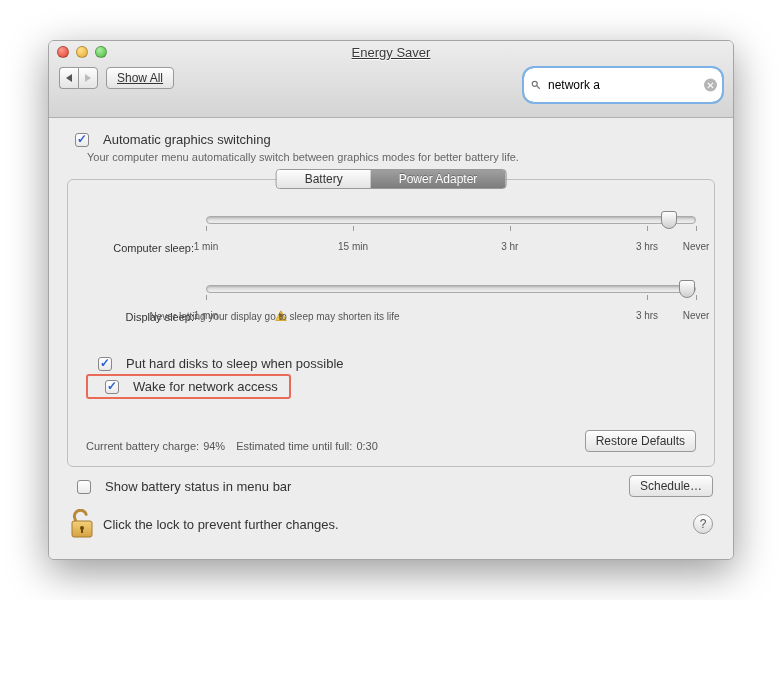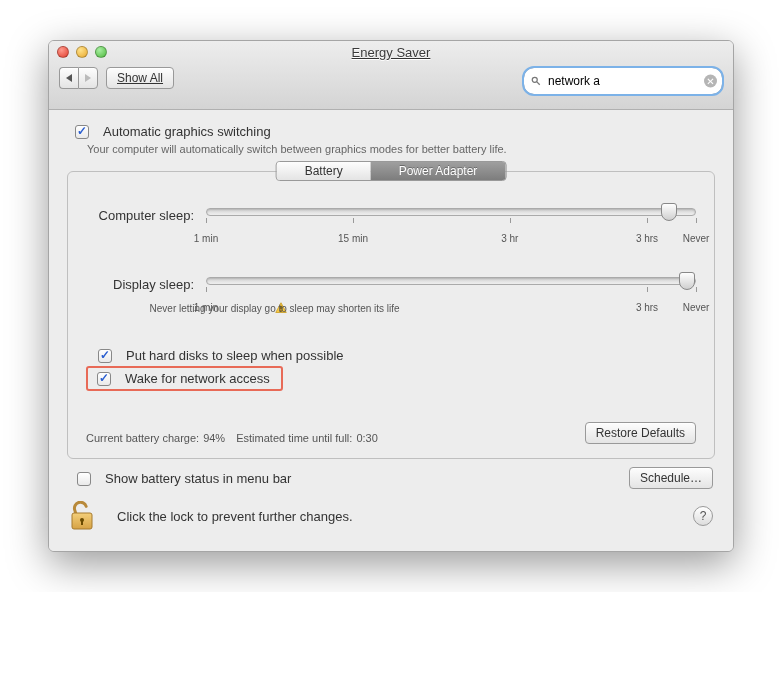--- a/index.html
+++ b/index.html
@@ -82,21 +82,21 @@
   }
   .arrow-left { border-right: 6px solid #555; }
   .arrow-right{ border-left: 6px solid #bbb; }
   .spacer { flex: 1; }
   .searchwrap {
     position: relative;
     width: 200px;
   }
   .searchwrap input {
     width: 100%;
-    height: 28px;
+    height: 36px;
     border-radius: 11px;
     border: 1px solid #999;
     padding: 0 22px 0 24px;
     font-size: 12px;
     background: #fff;
     outline: 2px solid #7cb2e8;
     outline-offset: -1px;
   }
   .searchwrap .mag {
     position: absolute; left: 8px; top: 50%; transform: translateY(-50%);
@@ -172,22 +172,23 @@
   .sliderrow {
     display: flex;
     align-items: flex-start;
     margin-bottom: 30px;
   }
   .sliderrow .label {
     width: 120px;
     text-align: right;
     padding-right: 12px;
     padding-top: 0;
-    font-size: 13px;
+    font-size: 11px;
     color: #333;
+    margin-top: 26px;
   }
   .sliderbody { flex: 1; }
   .track {
     position: relative;
     height: 8px;
     border: 1px solid #aaa;
     border-radius: 4px;
     background: linear-gradient(#d2d2d2,#f0f0f0);
     box-shadow: inset 0 1px 2px rgba(0,0,0,.15);
   }
@@ -258,21 +259,21 @@
 
   .footer-row {
     display: flex;
     align-items: center;
     padding: 8px 2px 0;
   }
 
   .lockrow {
     display: flex;
     align-items: center;
-    gap: 22px;
+    gap: 8px;
     padding: 12px 2px 4px;
   }
   .lockicon { width: 26px; height: 30px; }
   .helpbtn {
     width: 20px; height: 20px;
     border-radius: 50%;
     border: 1px solid #999;
     background: linear-gradient(#fff,#ddd);
     text-align:center; line-height:18px;
     font-size: 12px; color:#555;
@@ -308,21 +309,21 @@
       </div>
     </div>
   </div>
 
   <div class="content">
 
     <div class="checkrow">
       <div class="checkbox checked"></div>
       <div>Automatic graphics switching</div>
     </div>
-    <div class="subtext">Your computer will automatically switch between graphics modes for better battery life.</div>
+    <div class="subtext">Your computer menu automatically switch between graphics modes for better battery life.</div>
 
     <div class="groupbox">
       <div class="tabwrap">
         <div class="tab">Battery</div>
         <div class="tab inactive">Power Adapter</div>
       </div>
 
       
       <div class="sliderrow">
         <div class="label">Computer sleep:</div>
@@ -374,21 +375,21 @@
           </div>
         </div>
       </div>
 
       <div class="checkrow" style="margin-left:4px">
         <div class="checkbox checked"></div>
         <div>Put hard disks to sleep when possible</div>
       </div>
 
       <div class="highlight">
-        <div class="checkrow" style="margin-left:0">
+        <div class="checkrow" style="margin-left:8px">
           <div class="checkbox checked"></div>
           <div>Wake for network access</div>
         </div>
       </div>
 
       <div class="status">
         <span>Current battery charge:</span>
         <span>94%</span>
         &nbsp;
         <span>Estimated time until full:</span>

